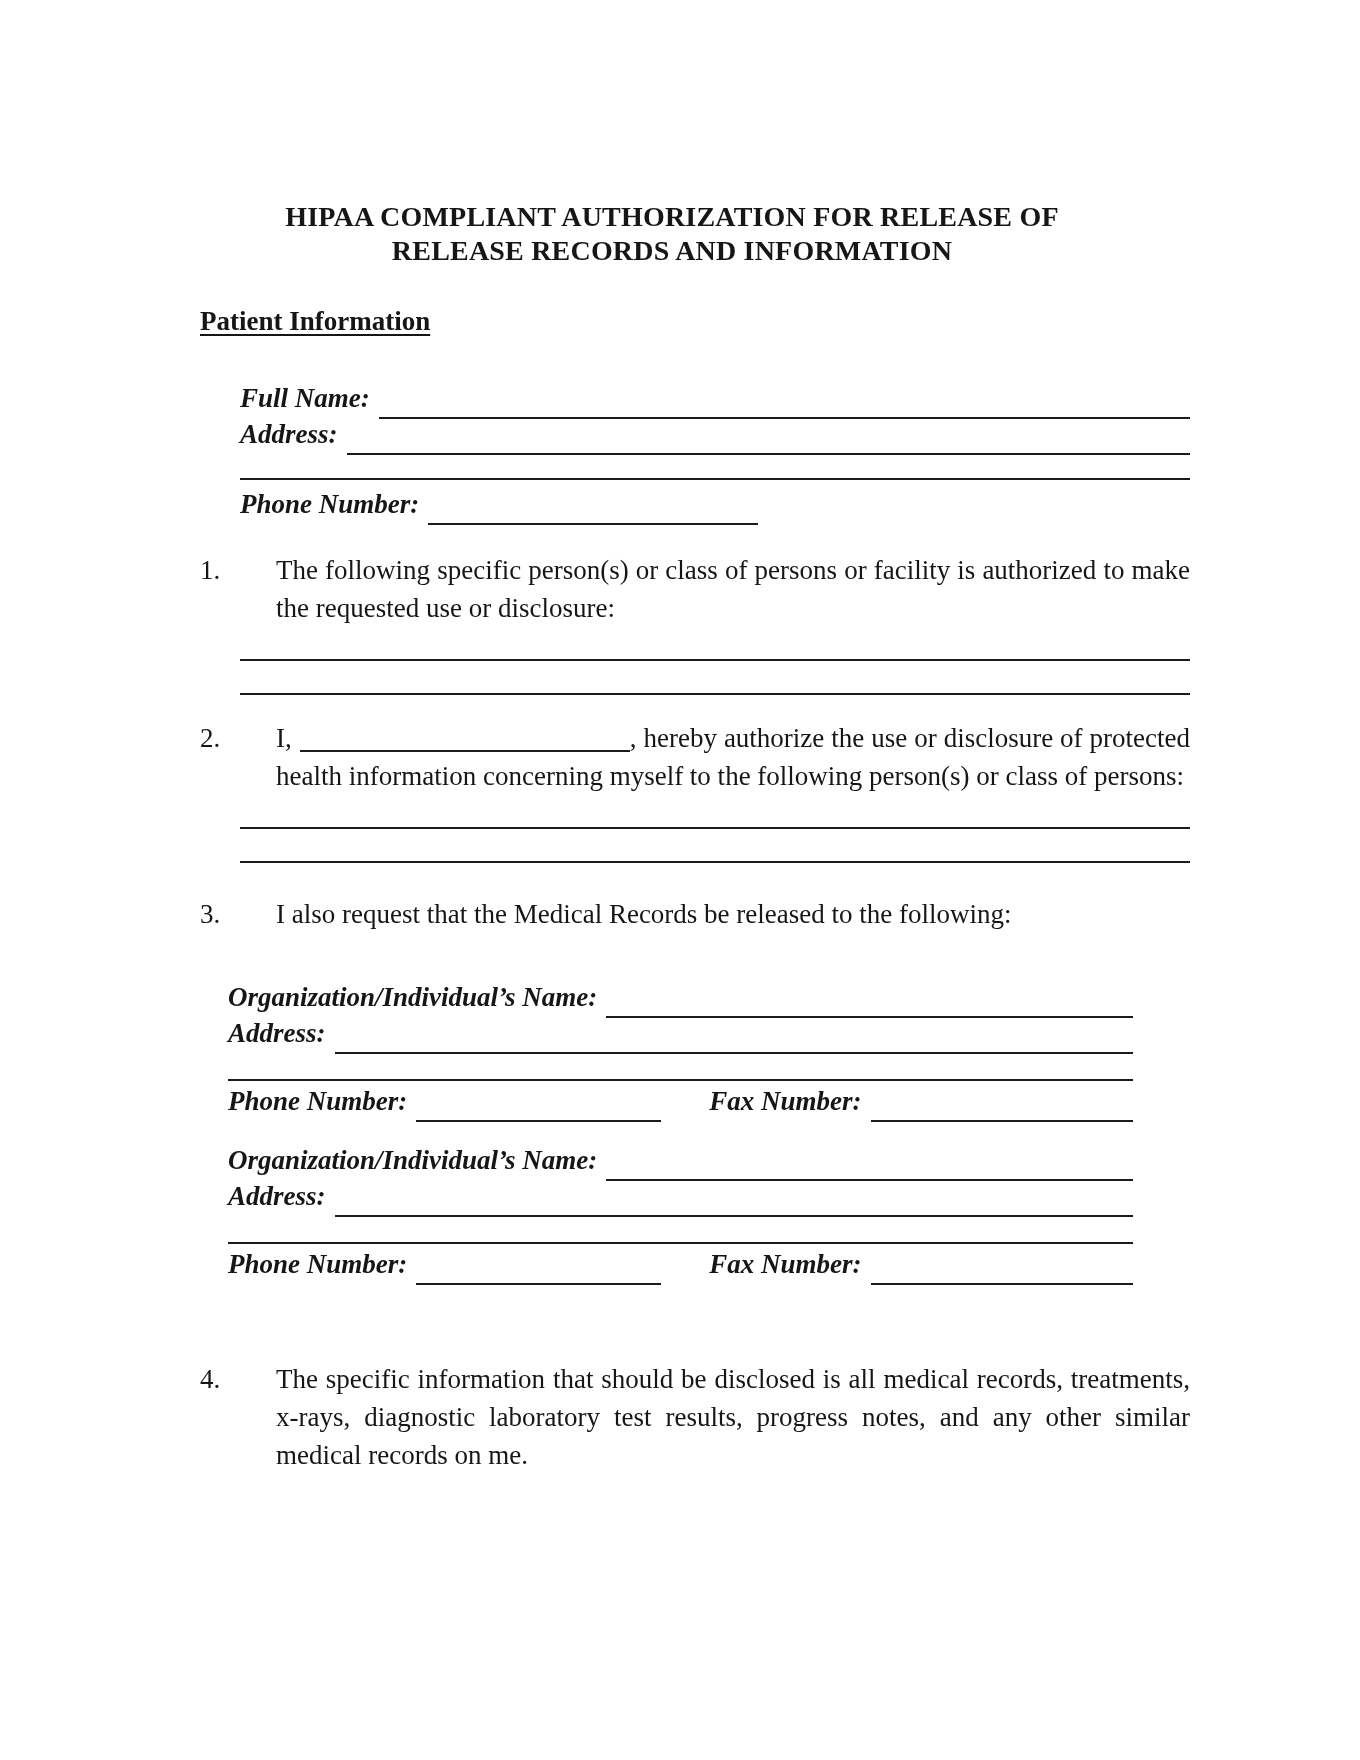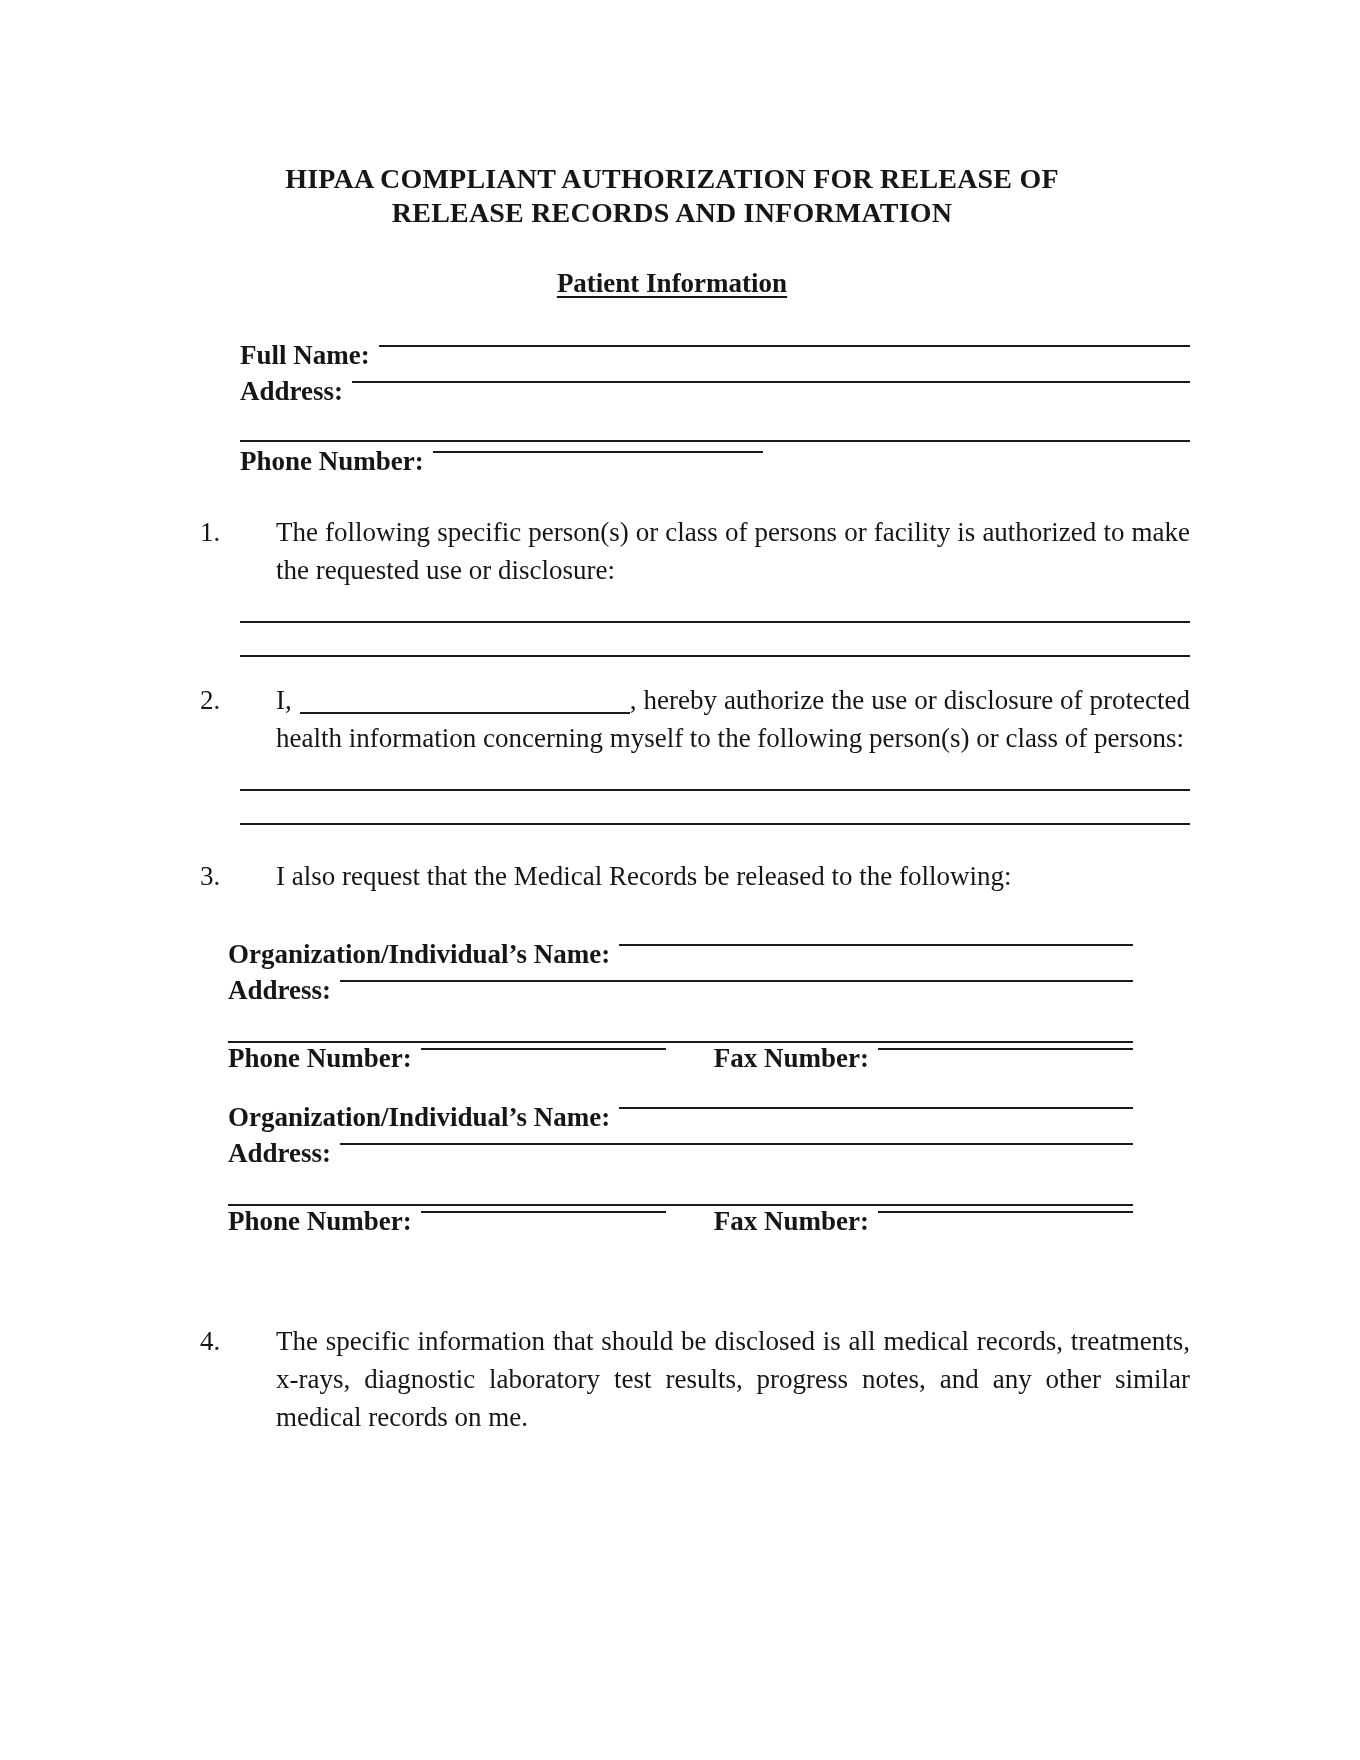--- a/index.html
+++ b/index.html
@@ -12,35 +12,35 @@
     height: 1760px;
     background: #ffffff;
     color: #161616;
     font-family: "Liberation Serif", "DejaVu Serif", serif;
     font-size: 27px;
     padding: 162px 170px 0 200px;
     overflow: hidden;
   }
 
   
-  .title-wrap { width: 944px; text-align: center; }
+  .title-wrap { width: 944px; text-align: center; margin-top: 38px; }
   .title-line { font-weight: bold; font-size: 28px; line-height: 34px; letter-spacing: 0.2px; }
 
   
-  .heading-wrap { width: 944px; margin-top: 38px; text-align: center; line-height: 30px; }
+  .heading-wrap { width: 944px; margin-top: 38px; line-height: 30px; }
   .heading {
     font-weight: bold;
     text-decoration-line: underline;
     text-decoration-thickness: 2px;
     text-underline-offset: 4px;
   }
 
   
   .pinfo { margin: 42px 0 0 40px; }
-  .row { display: flex; align-items: flex-start; height: 36px; }
+  .row { display: flex; align-items: flex-end; height: 36px; font-style: italic; }
   .lbl { font-weight: bold; margin-right: 9px; white-space: nowrap; }
 
   .blank {
     display: block;
     height: 0;
     border-bottom: 2px solid #1b1b1b;
     position: relative;
     top: 5px;
   }
   .flex1 { flex: 1 1 auto; }

